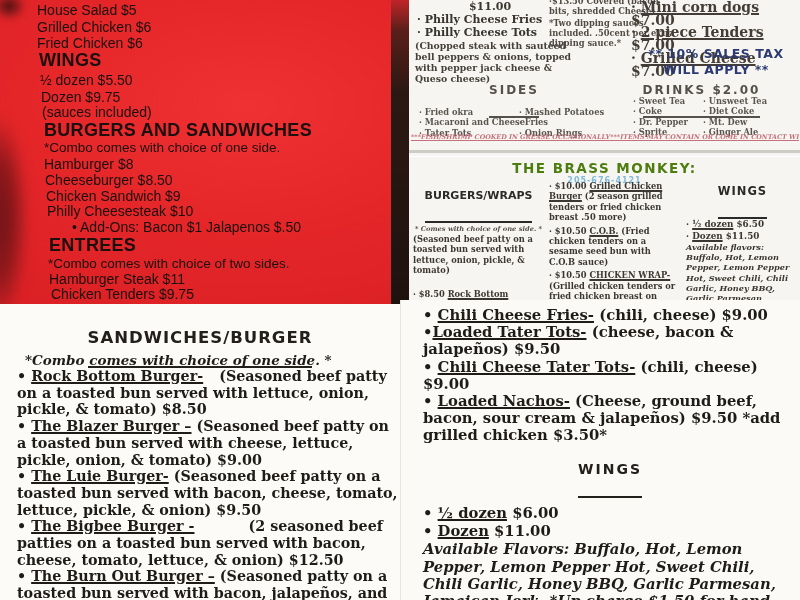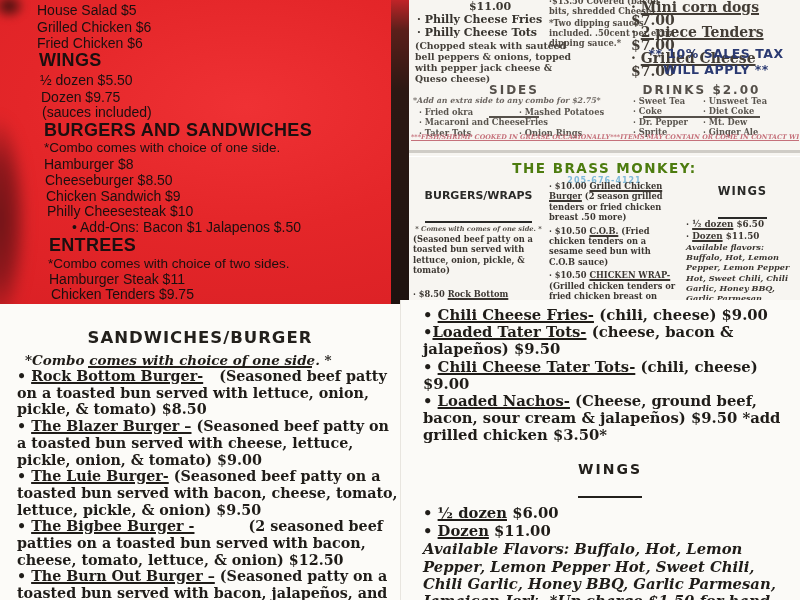--- a/index.html
+++ b/index.html
@@ -99,21 +99,20 @@
       <div>· <span class="u">Grilled Cheese</span> <span>$7.00</span></div>
     </div>
     <div class="abs mk ctr" style="left:218px;top:46px;width:178px;font-size:12.5px;line-height:16px;color:#2b3a72;letter-spacing:.5px">
       <div>** 10% SALES TAX</div>
       <div>WILL APPLY **</div>
     </div>
 
     <div class="abs ctr" style="left:30px;top:80px;width:150px">
       <span class="mk hdr-u" style="font-size:12px;letter-spacing:2px;color:#55504a">SIDES</span>
     </div>
-    <div class="abs ser it" style="left:4px;top:96px;width:235px;font-size:7.8px;color:#6b6560">*Add an extra side to any combo for $2.75*</div>
     <div class="abs ser sm" style="left:10px;top:107px;color:#5a554f">
       <div>· Fried okra</div>
       <div>· Macaroni and Cheese</div>
       <div>· Tater Tots</div>
     </div>
     <div class="abs ser sm" style="left:110px;top:107px;color:#5a554f">
       <div>· Mashed Potatoes</div>
       <div>· Fries</div>
       <div>· Onion Rings</div>
     </div>
@@ -136,21 +135,21 @@
     <div class="abs ser it nw" style="left:2px;top:133px;width:388px;overflow:hidden;font-size:6.4px;color:#c5717b;text-decoration:underline">***FISH/SHRIMP COOKED IN GREASE OCCASIONALLY***ITEMS MAY CONTAIN OR COME IN CONTACT WITH EGGS AND MILK***</div>
   </div>
   <div id="mini-divider" class="abs"></div>
 
   <div id="mid-panel" class="abs">
     <div class="abs mk ctr" style="left:0;top:3px;width:391px;font-size:13.5px;letter-spacing:1.5px;color:#4d7c0f">THE BRASS MONKEY:</div>
     <div class="abs mk ctr" style="left:0;top:19px;width:391px;font-size:8px;letter-spacing:1px;color:#80bbda">205-676-4121</div>
 
     <div class="abs" style="left:4px;top:28px;width:131px">
       <div class="ctr"><span class="mk hdr-u" style="font-size:11px;color:#2a2a28">BURGERS/WRAPS</span></div>
-      <div class="ser it ctr tinynote" style="margin-top:2px;color:#55504a">* Comes with comes of one side. *</div>
+      <div class="ser it ctr tinynote" style="margin-top:2px;color:#55504a">* Comes with choice of one side. *</div>
       <div class="ser sm" style="margin-top:1px">(Seasoned beef patty on a toasted bun served with lettuce, onion, pickle, &amp; tomato)</div>
       <div class="ser sm" style="margin-top:13px">
         <div><span>· $8.50</span> <span class="u">Rock Bottom Burger-</span></div>
         <div><span>· $9.00</span> <span class="u">The Blazer Burger -</span></div>
         <div>(Cheese)</div>
 
       </div>
     </div>
 
     <div class="abs ser sm" style="left:140px;top:24px;width:128px">

